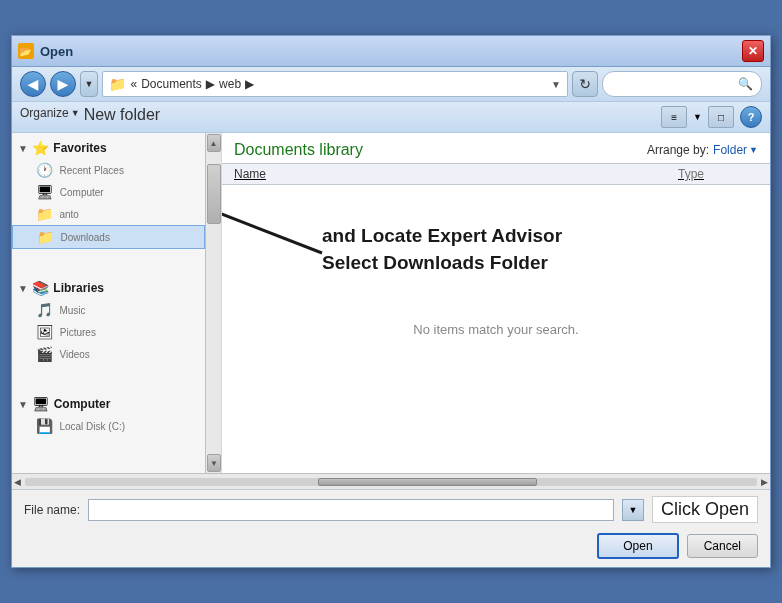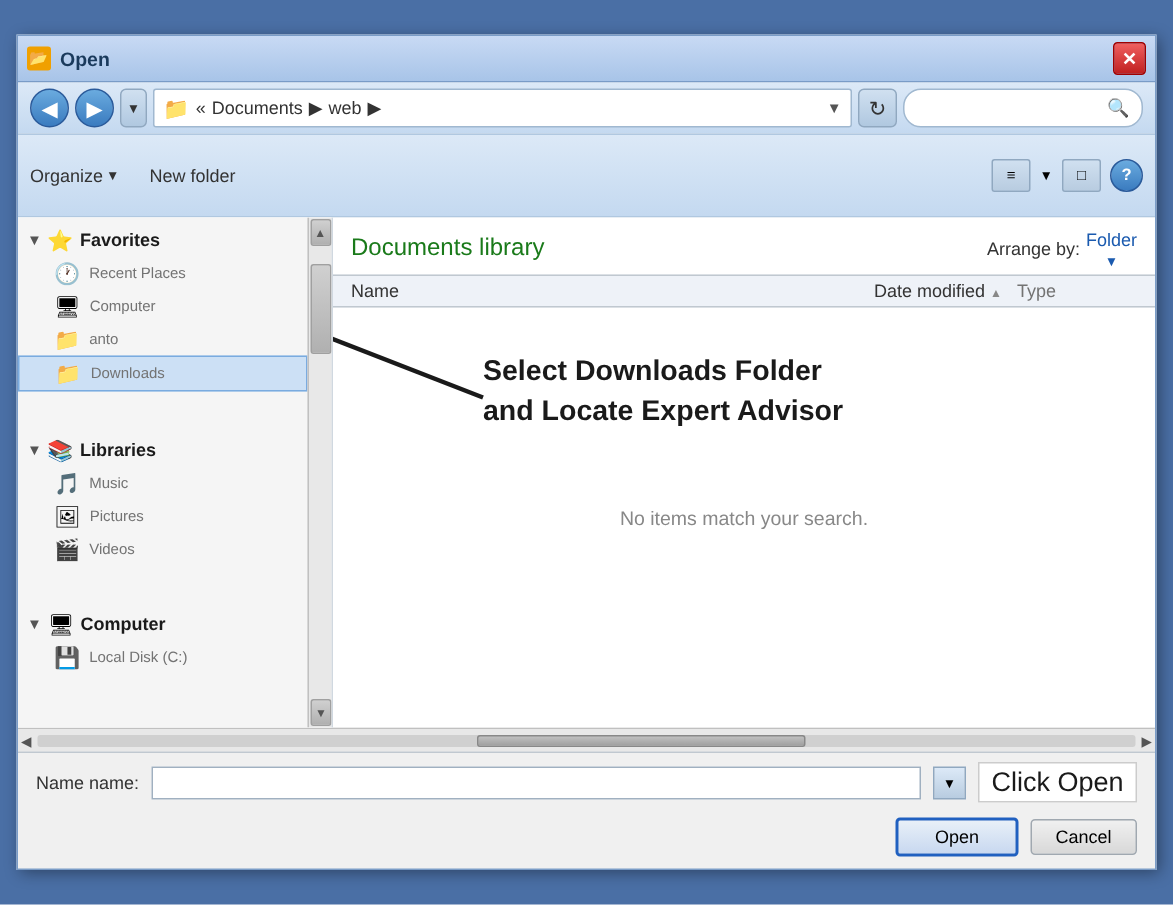--- a/index.html
+++ b/index.html
@@ -119,35 +119,35 @@
       border: 1px solid #a0b8d0;
       border-radius: 12px;
       display: flex;
       align-items: center;
       padding: 0 8px;
     }
     .search-icon { color: #888; font-size: 12px; margin-left: auto; }
     .toolbar2 {
       background: linear-gradient(to bottom, #dce9f7, #c4d9f0);
       display: flex;
-      align-items: center;
-      padding: 16px 8px;
-      gap: 20px;
+      align-items: flex-start;
+      padding: 4px 8px;
+      gap: 4px;
       border-bottom: 1px solid #b0c8e0;
     }
     .organize-btn {
       font-size: 12px;
       color: #333;
       cursor: pointer;
       display: flex;
       align-items: center;
       gap: 2px;
     }
     .new-folder-btn {
-      font-size: 12px;
+      font-size: 16px;
       color: #333;
       cursor: pointer;
     }
     .toolbar2-right {
       margin-left: auto;
       display: flex;
       align-items: center;
       gap: 6px;
     }
     .view-btn {
@@ -269,30 +269,30 @@
       gap: 4px;
       font-size: 12px;
       color: #333;
     }
     .arrange-dropdown {
       color: #1a5aaf;
       cursor: pointer;
       display: flex;
       align-items: center;
       gap: 2px;
-      flex-direction: column;
     }
     .column-headers {
       display: flex;
       align-items: center;
       padding: 3px 12px;
       border-bottom: 1px solid #c0c8d0;
       border-top: 1px solid #c0c8d0;
       background: #eef2f8;
       gap: 0;
+      text-decoration: underline;
     }
     .col-name { flex: 1; font-size: 12px; color: #333; }
     .col-date { width: 160px; font-size: 12px; color: #333; text-align: right; padding-right: 10px; }
     .col-type { width: 80px; font-size: 12px; color: #737373; }
     .content-body {
       flex: 1;
       display: flex;
       align-items: center;
       justify-content: center;
       min-height: 200px;
@@ -526,35 +526,31 @@
           <span>Arrange by:</span>
           <div class="arrange-dropdown">
             <span>Folder</span>
             <span style="font-size:9px;">▼</span>
           </div>
         </div>
       </div>
 
       <div class="column-headers">
         <span class="col-name">Name</span>
-        <span class="col-date">
-          <span>Date modified</span>
-          <span style="font-size:8px;color:#888;">▲</span>
-        </span>
         <span class="col-type">Type</span>
       </div>
 
       <div class="content-body">
         <span class="no-items-text">No items match your search.</span>
       </div>
 
       <div style="position:absolute;top:90px;left:100px;pointer-events:none;z-index:10;">
         <div style="font-size:19px;font-weight:bold;color:#1a1a1a;line-height:1.4;">
+          <div>and Locate Expert Advisor</div>
           <div>Select Downloads Folder</div>
-          <div>and Locate Expert Advisor</div>
         </div>
       </div>
 
       <svg style="position:absolute;top:0;left:0;width:100%;height:100%;pointer-events:none;z-index:9;" xmlns="http://www.w3.org/2000/svg">
         <line x1="100" y1="120" x2="-80" y2="50" stroke="#1a1a1a" stroke-width="3" marker-end="url(#arrowhead)"></line>
         <defs>
           <marker id="arrowhead" markerWidth="10" markerHeight="7" refX="10" refY="3.5" orient="auto">
             <polygon points="0 0, 10 3.5, 0 7" fill="#1a1a1a"></polygon>
           </marker>
         </defs>
@@ -564,21 +560,21 @@
 
   <div class="hscroll-bar">
     <span class="hscroll-left">◀</span>
     <div class="hscroll-track">
       <div class="hscroll-thumb"></div>
     </div>
     <span class="hscroll-right">▶</span>
   </div>
 
   <div class="bottom-bar">
-    <span class="file-name-label">Name name:</span>
+    <span class="file-name-label">File name:</span>
     <input class="file-name-input" type="text" value="" style="">
     <div class="file-name-dropdown">▼</div>
     <div class="click-open-label">Click Open</div>
   </div>
   <div class="btn-row">
     <button class="open-btn">Open</button>
     <button class="cancel-btn">Cancel</button>
   </div>
 </div>
 

